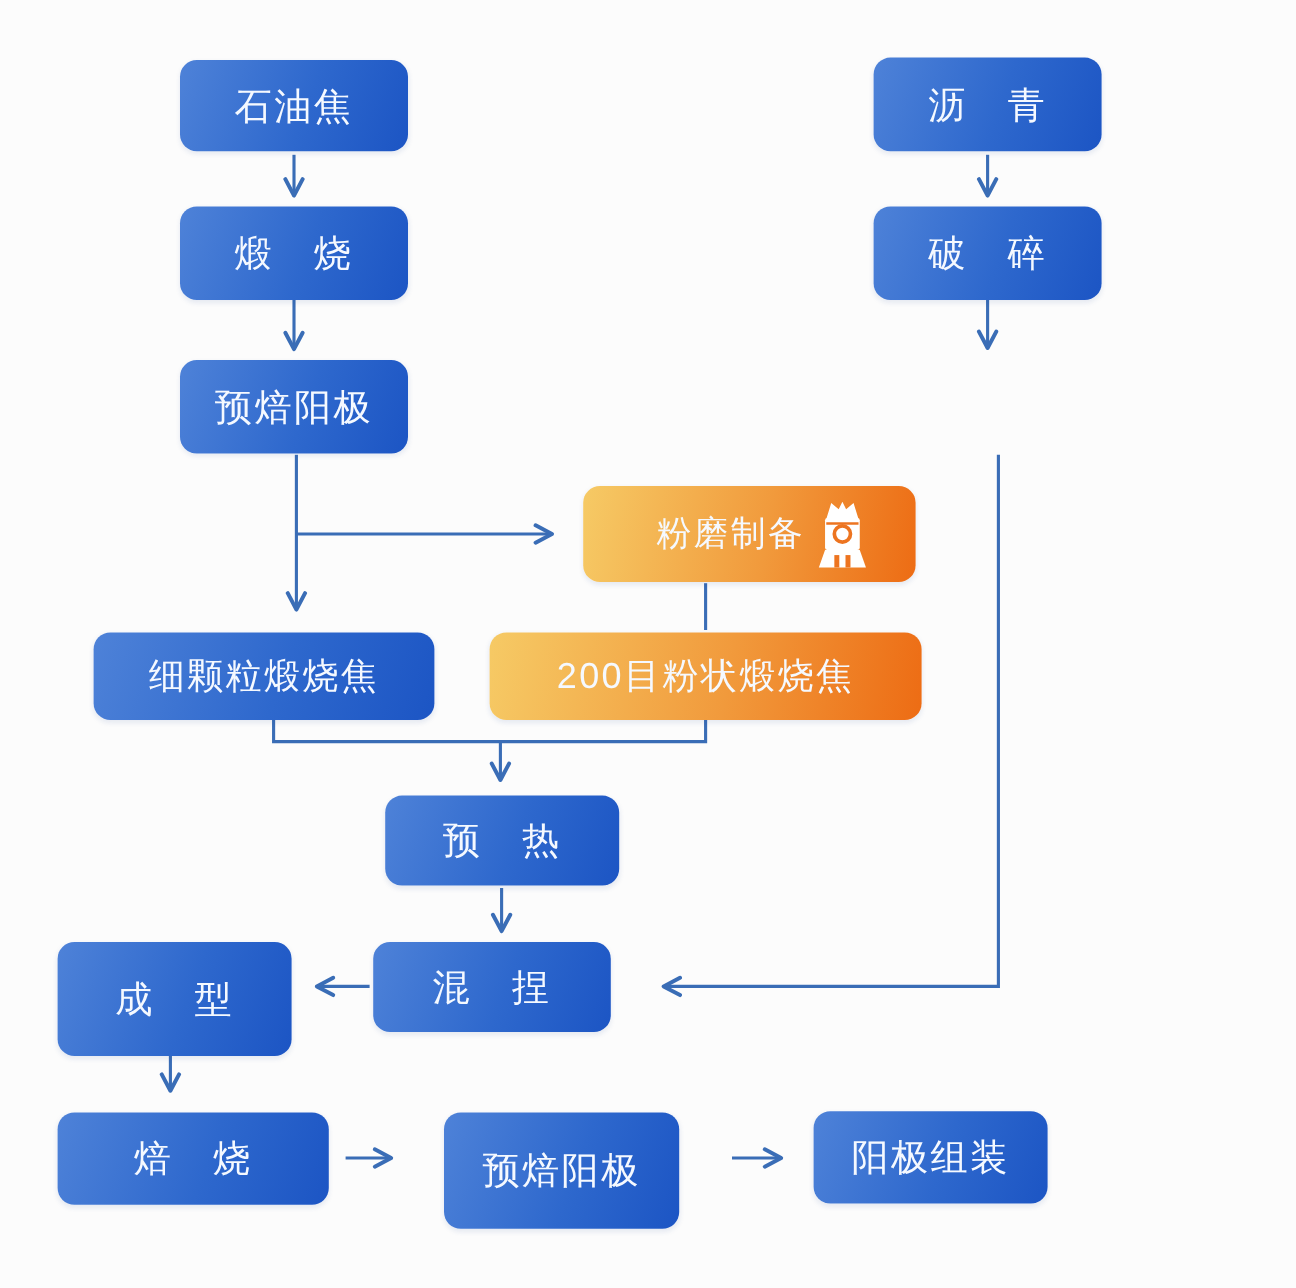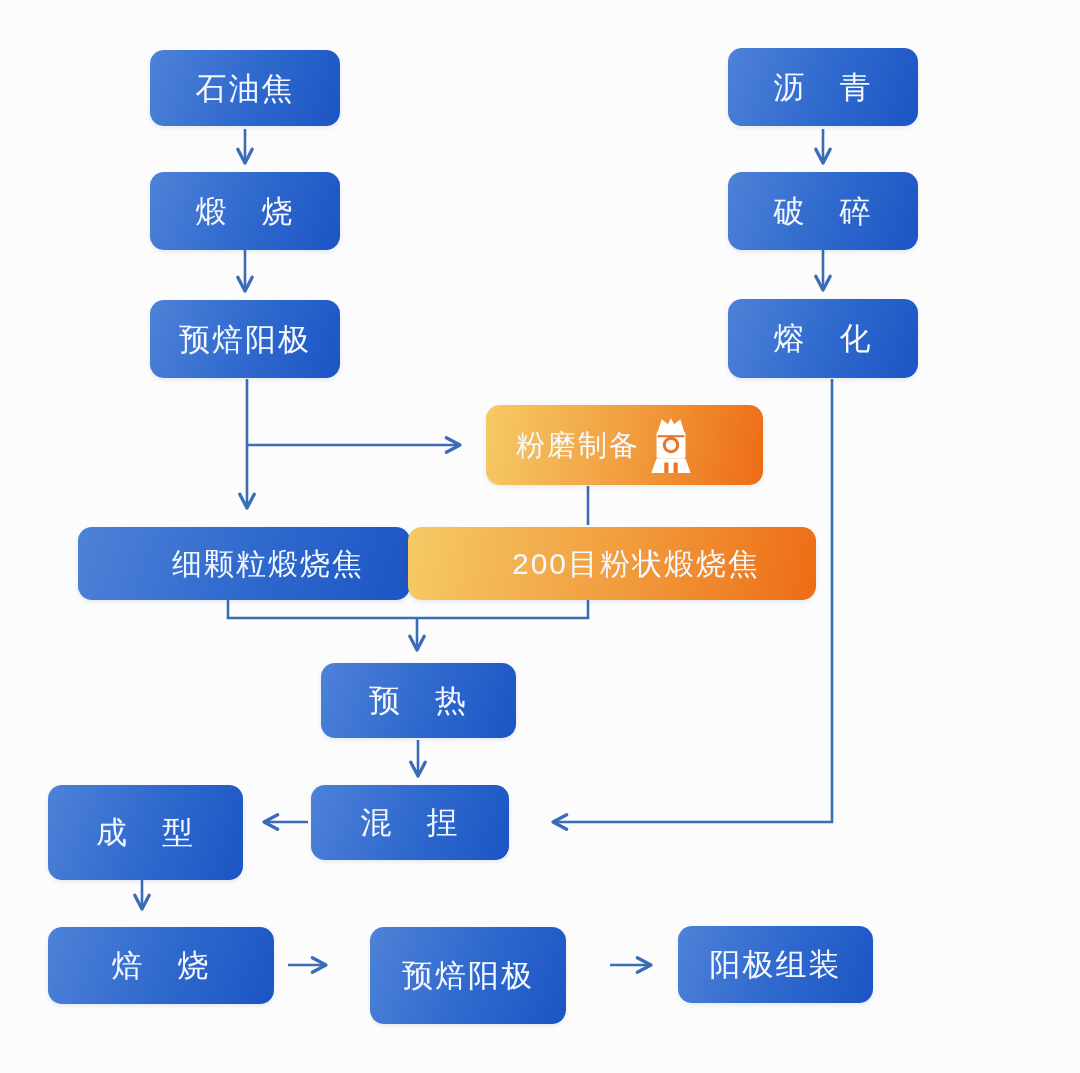--- a/index.html
+++ b/index.html
@@ -18,22 +18,22 @@
     color:#f5f9ff;
     font-size:31px;
     font-weight:500;
     letter-spacing:2px;
     box-shadow:0 2px 4px rgba(30,70,150,0.10);
     white-space:nowrap;
   }
   .node.blue{background:linear-gradient(110deg,#4e82d8 0%,#2e68cd 55%,#1c55c4 100%);}
   .node.orange{background:linear-gradient(100deg,#f6ca65 0%,#f19a3c 55%,#ed6c14 100%);}
   .node .label{line-height:1;}
-  .node.grind{justify-content:flex-start;padding:0 30px;box-sizing:border-box;font-size:29px;}
-  .node.small-text{font-size:30px;padding-left:48px;}
+  .node.grind{justify-content:flex-end;padding:0 30px;box-sizing:border-box;font-size:29px;}
+  .node.small-text{font-size:30px;}
   .mill{width:62px;height:62px;flex:0 0 auto;}
 </style>
 </head>
 <body>
 
 <div class="canvas">
 
   <svg class="connectors" viewBox="0 0 1080 1073" xmlns="http://www.w3.org/2000/svg">
     <defs>
       <marker id="ah" viewBox="0 0 10 10" refX="7.5" refY="5" markerWidth="7.5" markerHeight="7.5" orient="auto-start-reverse">
@@ -72,23 +72,20 @@
   </div>
 
   <div class="node blue" style="left:728px;top:48px;width:190px;height:78px">
     <span class="label">沥　青</span>
   </div>
 
   <div class="node blue" style="left:728px;top:172px;width:190px;height:78px">
     <span class="label">破　碎</span>
   </div>
 
-  <div class="node blue" style="left:728px;top:299px;width:190px;height:79px">
-    <span class="label">熔　化</span>
-  </div>
 
   <div class="node orange grind" style="left:486px;top:405px;width:277px;height:80px">
     <span class="label">粉磨制备</span>
     <svg class="mill" viewBox="0 0 60 60" xmlns="http://www.w3.org/2000/svg">
       <path d="M17,18 L21,5 L27,10 L30,4 L33,10 L39,5 L43,18 Z" fill="#ffffff"></path>
       <rect x="16" y="17" width="28" height="26" rx="2" fill="#ffffff"></rect>
       <line x1="17" y1="21.5" x2="43" y2="21.5" stroke="#ed7420" stroke-width="2"></line>
       <circle cx="30" cy="30" r="6.5" fill="#ffffff" stroke="#ed7420" stroke-width="3"></circle>
       <path d="M16,43 L11,57 L49,57 L44,43 Z" fill="#ffffff"></path>
       <rect x="23.5" y="47" width="4" height="10" fill="#ed7420"></rect>

